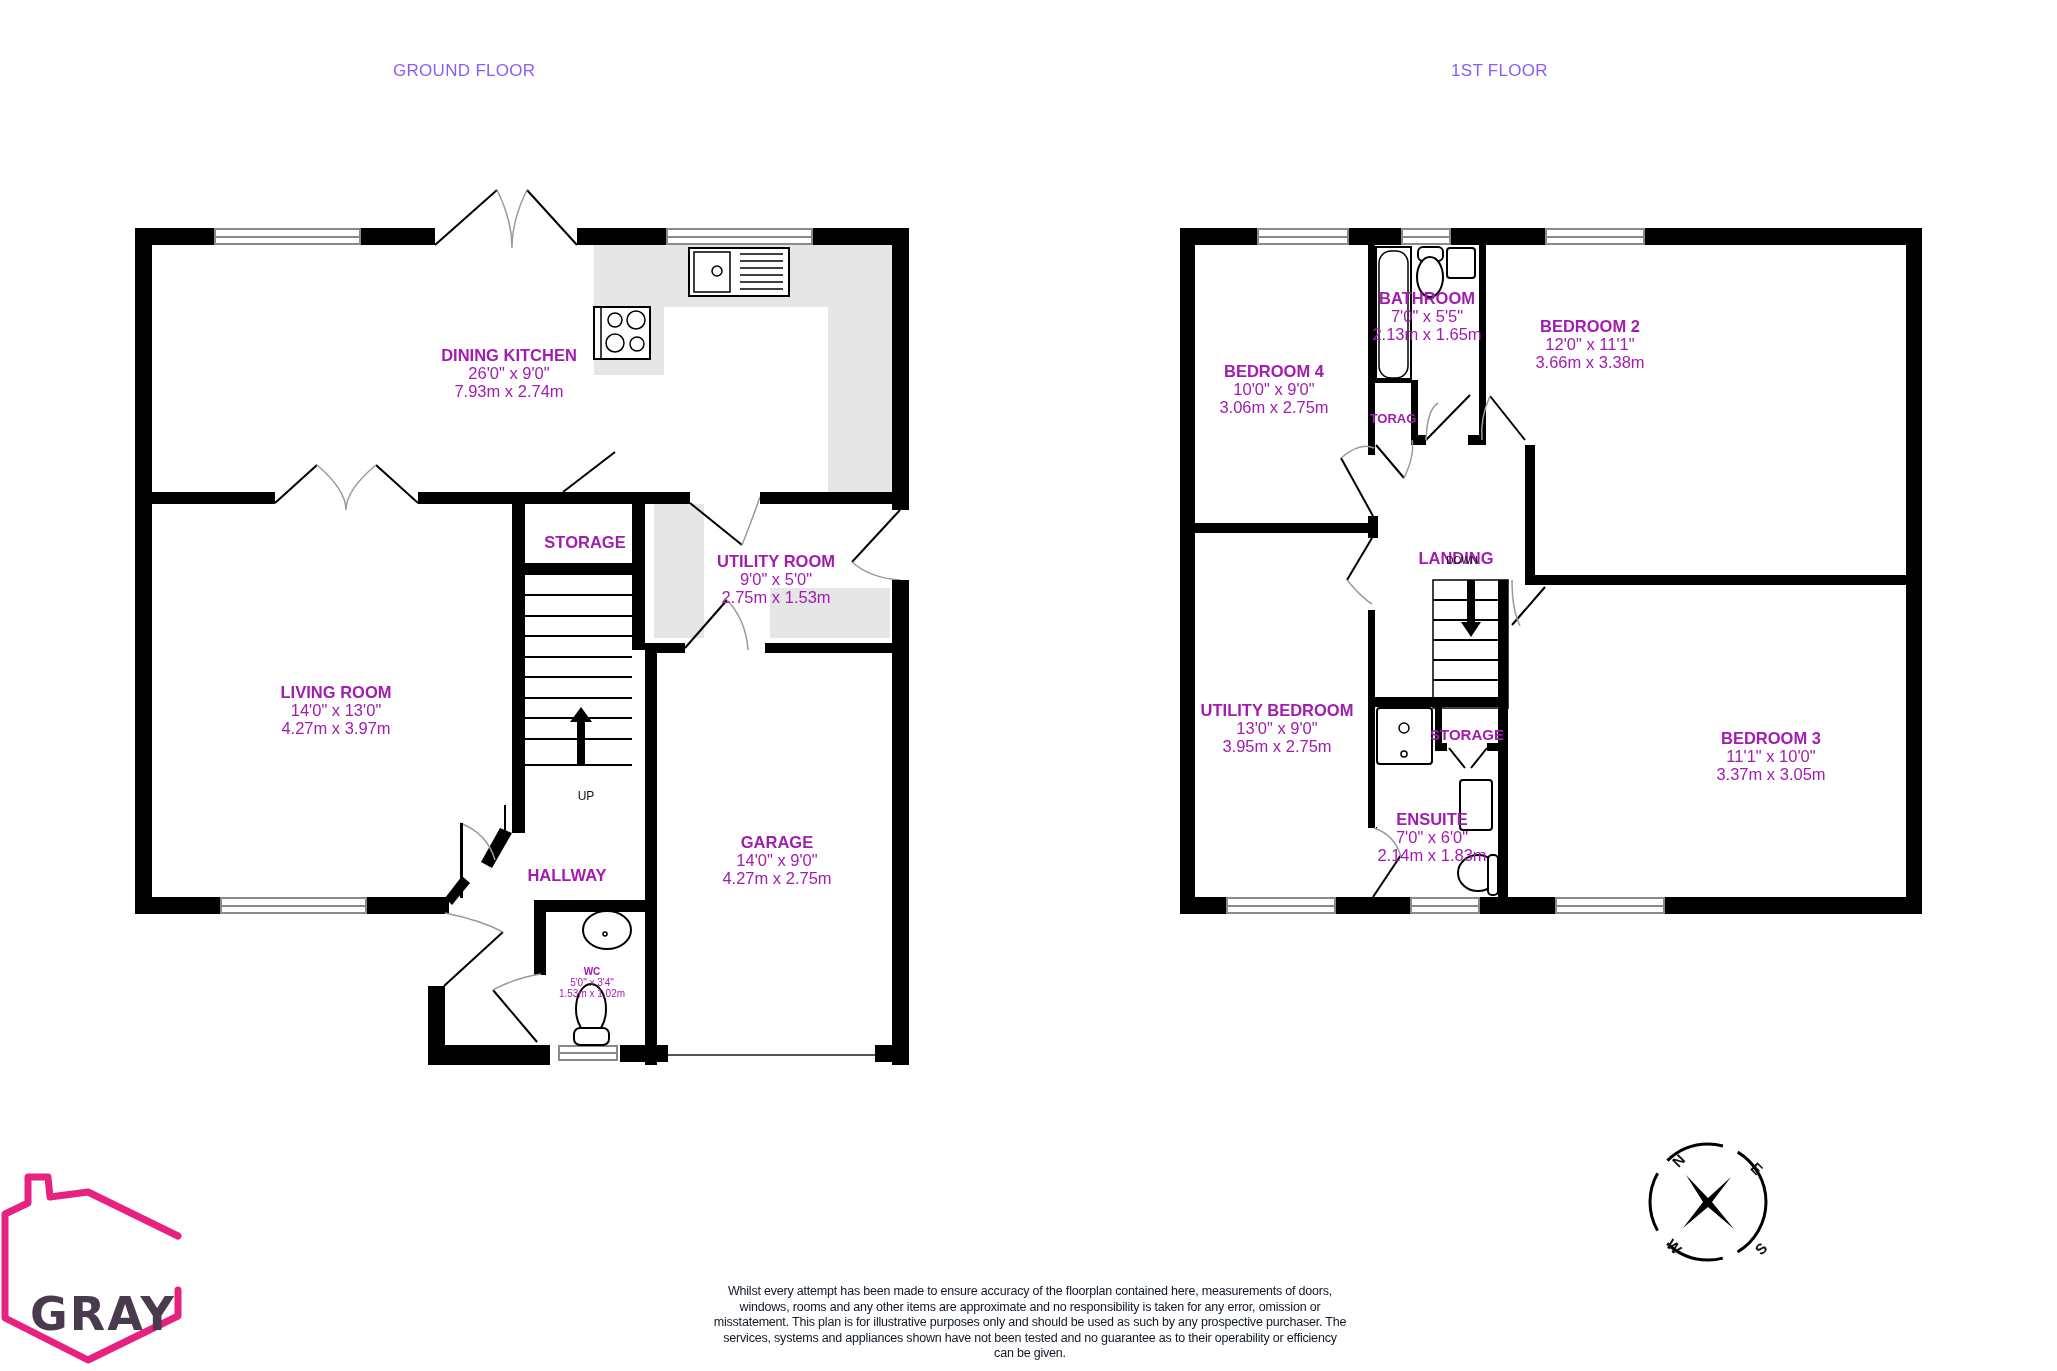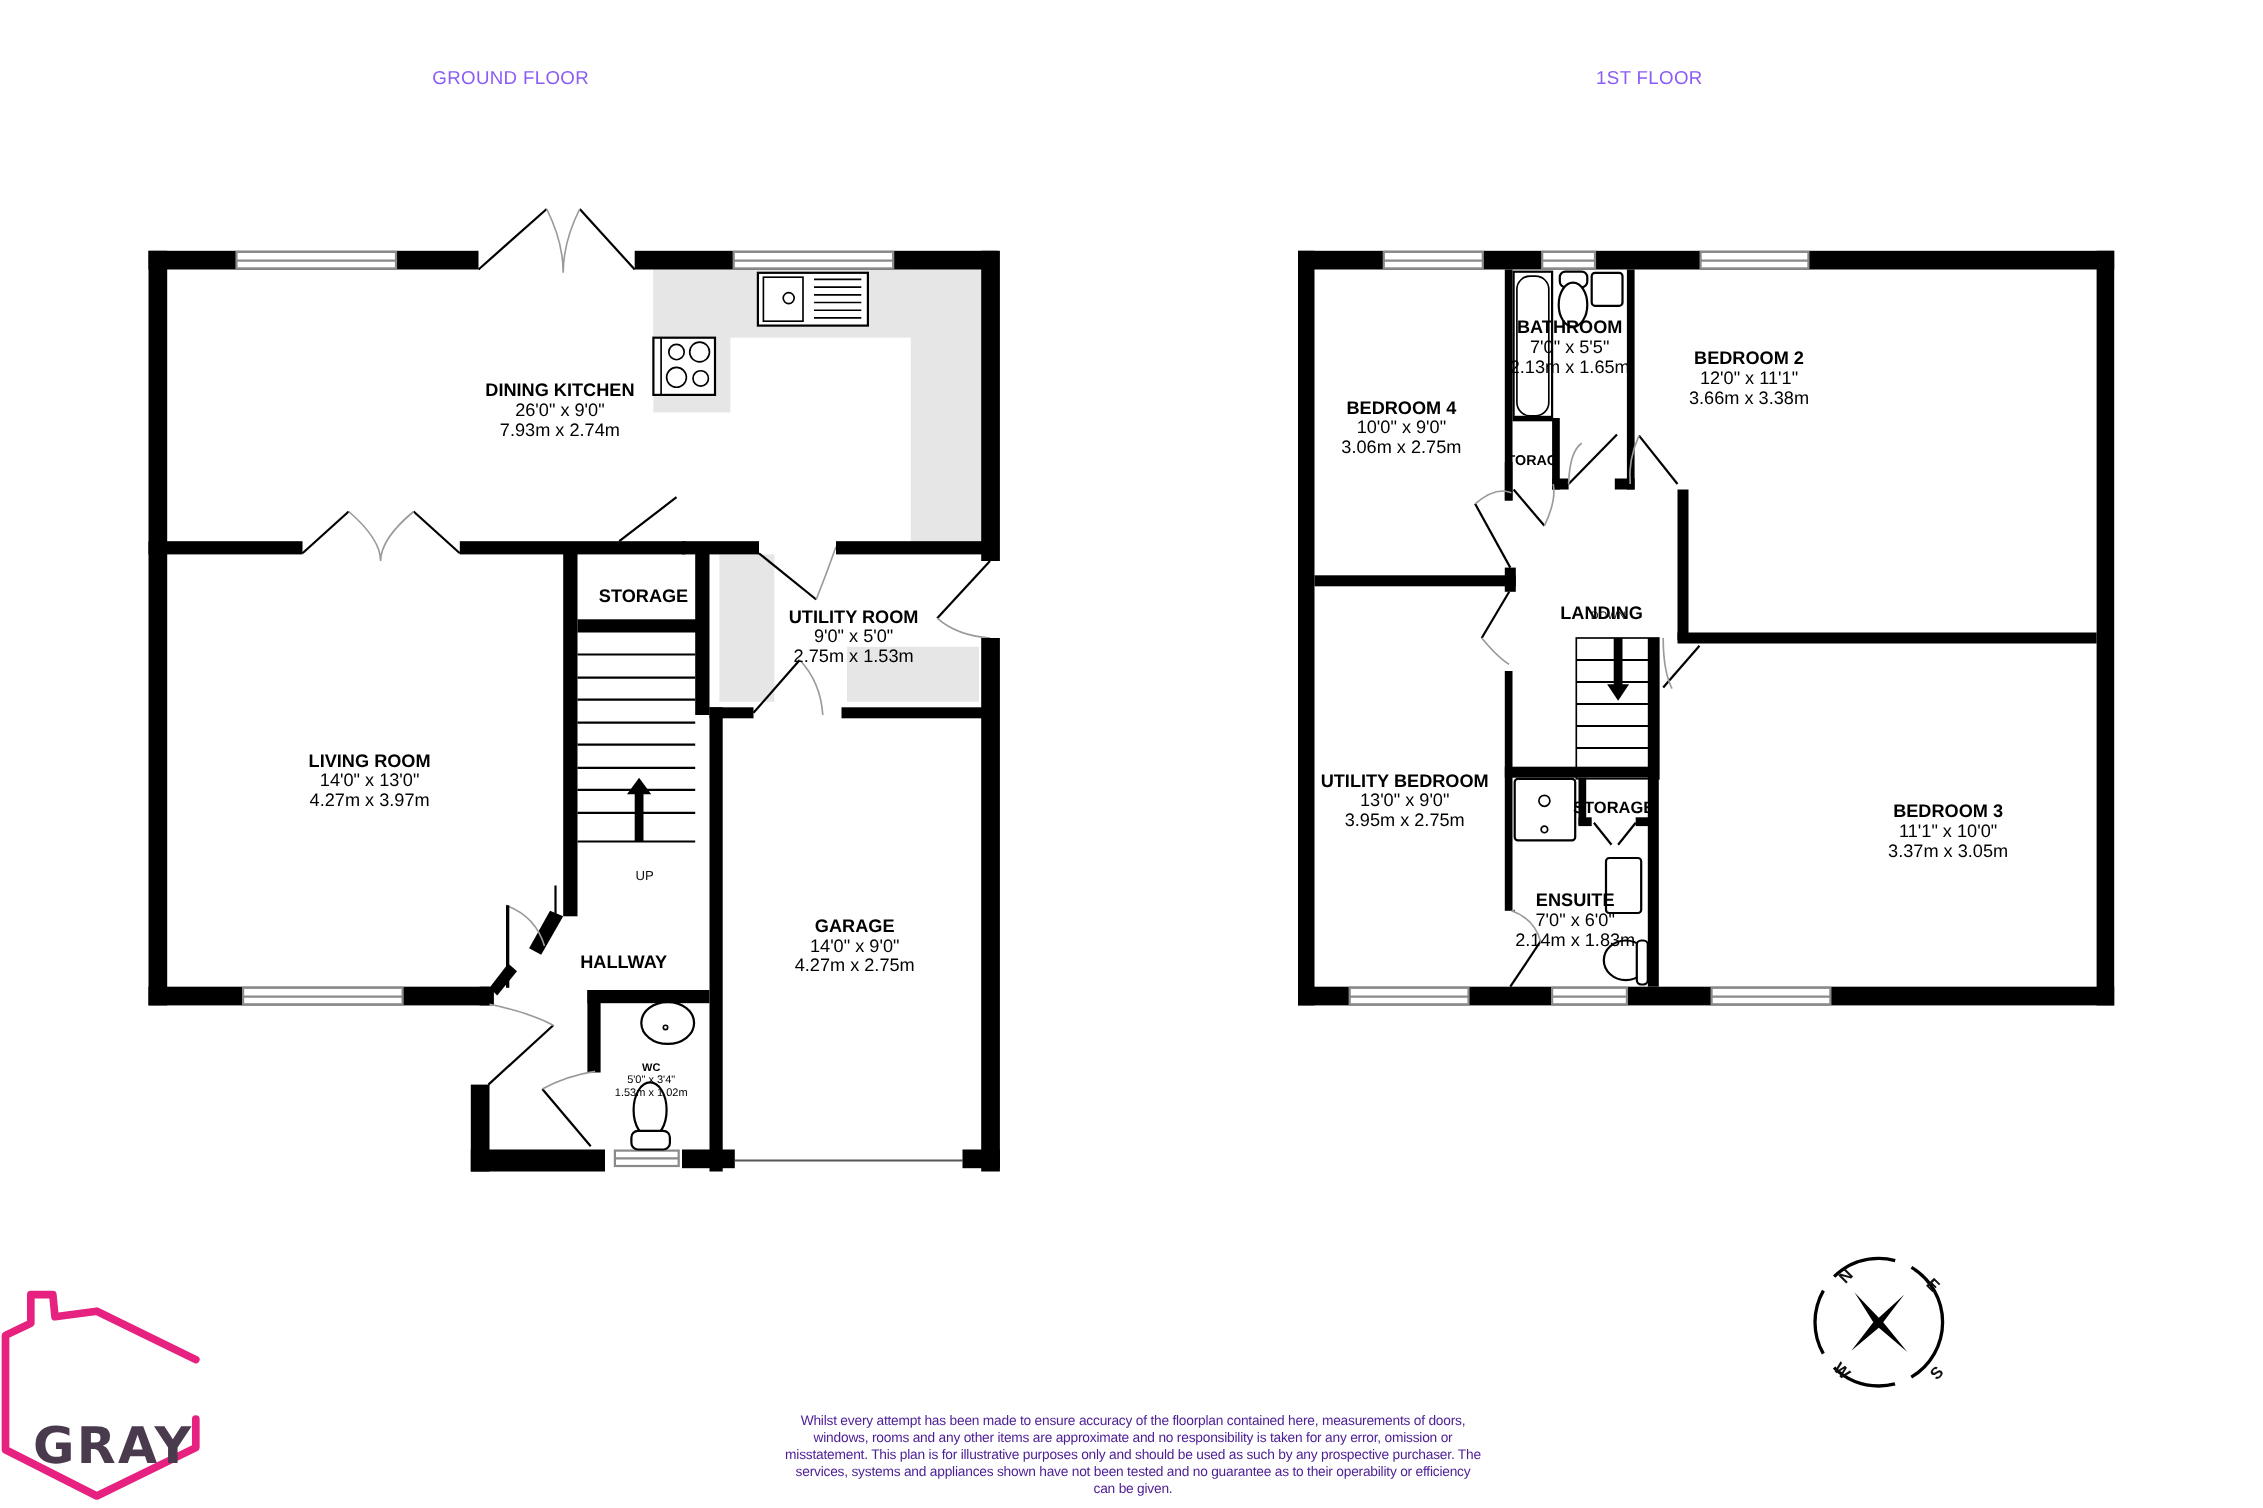--- a/index.html
+++ b/index.html
@@ -8,28 +8,28 @@
   .wall { fill: #000000; }
   .win { fill: #ffffff; stroke: #8a8a8a; stroke-width: 2; }
   .winmid { stroke: #8a8a8a; stroke-width: 2; }
   .door { stroke: #000000; stroke-width: 2; fill: none; }
   .swing { stroke: #9a9a9a; stroke-width: 1.5; fill: none; }
   .counter { fill: #e6e6e6; }
   .fix { fill: #ffffff; stroke: #000000; stroke-width: 2; }
   .fixthin { fill: none; stroke: #000000; stroke-width: 1.5; }
   .stair { stroke: #000000; stroke-width: 2; }
   .floor-title { position: absolute; font-size: 17px; color: #8b5cf6; letter-spacing: 0.3px; }
-  .room { position: absolute; text-align: center; font-family: "Liberation Sans", sans-serif; font-size: 16.5px; line-height: 18px; color: #000000; transform: translateX(-50%); white-space: nowrap; }
+  .room { position: absolute; text-align: center; font-family: "Liberation Sans", sans-serif; font-size: 16.5px; line-height: 18px; color: #a21caf; transform: translateX(-50%); white-space: nowrap; }
   .room .name { font-weight: bold; }
   .room.small { font-size: 10px; line-height: 11px; }
   .room.small .name { font-weight: bold; }
   .tag { position: absolute; font-size: 12px; color: #111; transform: translateX(-50%); }
   .logo { position: absolute; left: 0; top: 1170px; width: 290px; height: 200px; }
   .logo-text { position: absolute; left: 30px; font-weight: bold; color: #4a3a4e; font-size: 46px; letter-spacing: 2px; line-height: 48px; font-family: "DejaVu Sans", sans-serif; }
-  .disclaimer { position: absolute; left: 712px; top: 1284px; width: 636px; text-align: center; font-size: 12.5px; line-height: 15.5px; color: #4c1d95; font-family: "Liberation Sans", sans-serif; letter-spacing: -0.2px; }
+  .disclaimer { position: absolute; left: 712px; top: 1284px; width: 636px; text-align: center; font-size: 12.5px; line-height: 15.5px; color: #0f172a; font-family: "Liberation Sans", sans-serif; letter-spacing: -0.2px; }
 </style>
 </head>
 <body>
 
 <div class="floor-title" style="left:393px; top:61px;">GROUND FLOOR</div>
 <div class="floor-title" style="left:1451px; top:61px;">1ST FLOOR</div>
 
 <svg class="plan" width="2057" height="1371" viewBox="0 0 2057 1371">
 
   <g>

